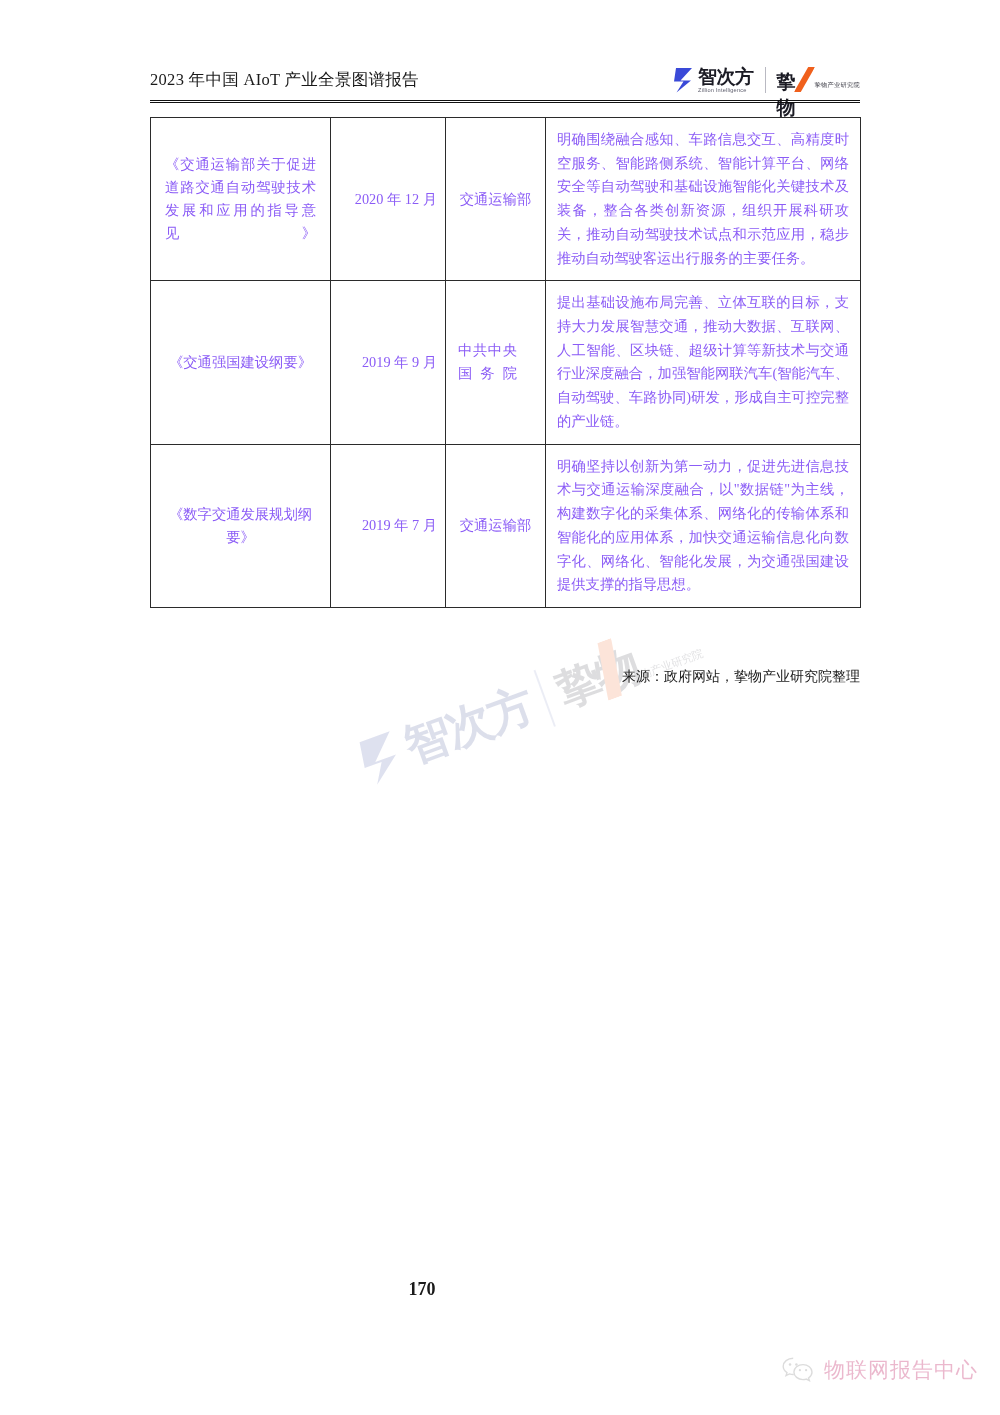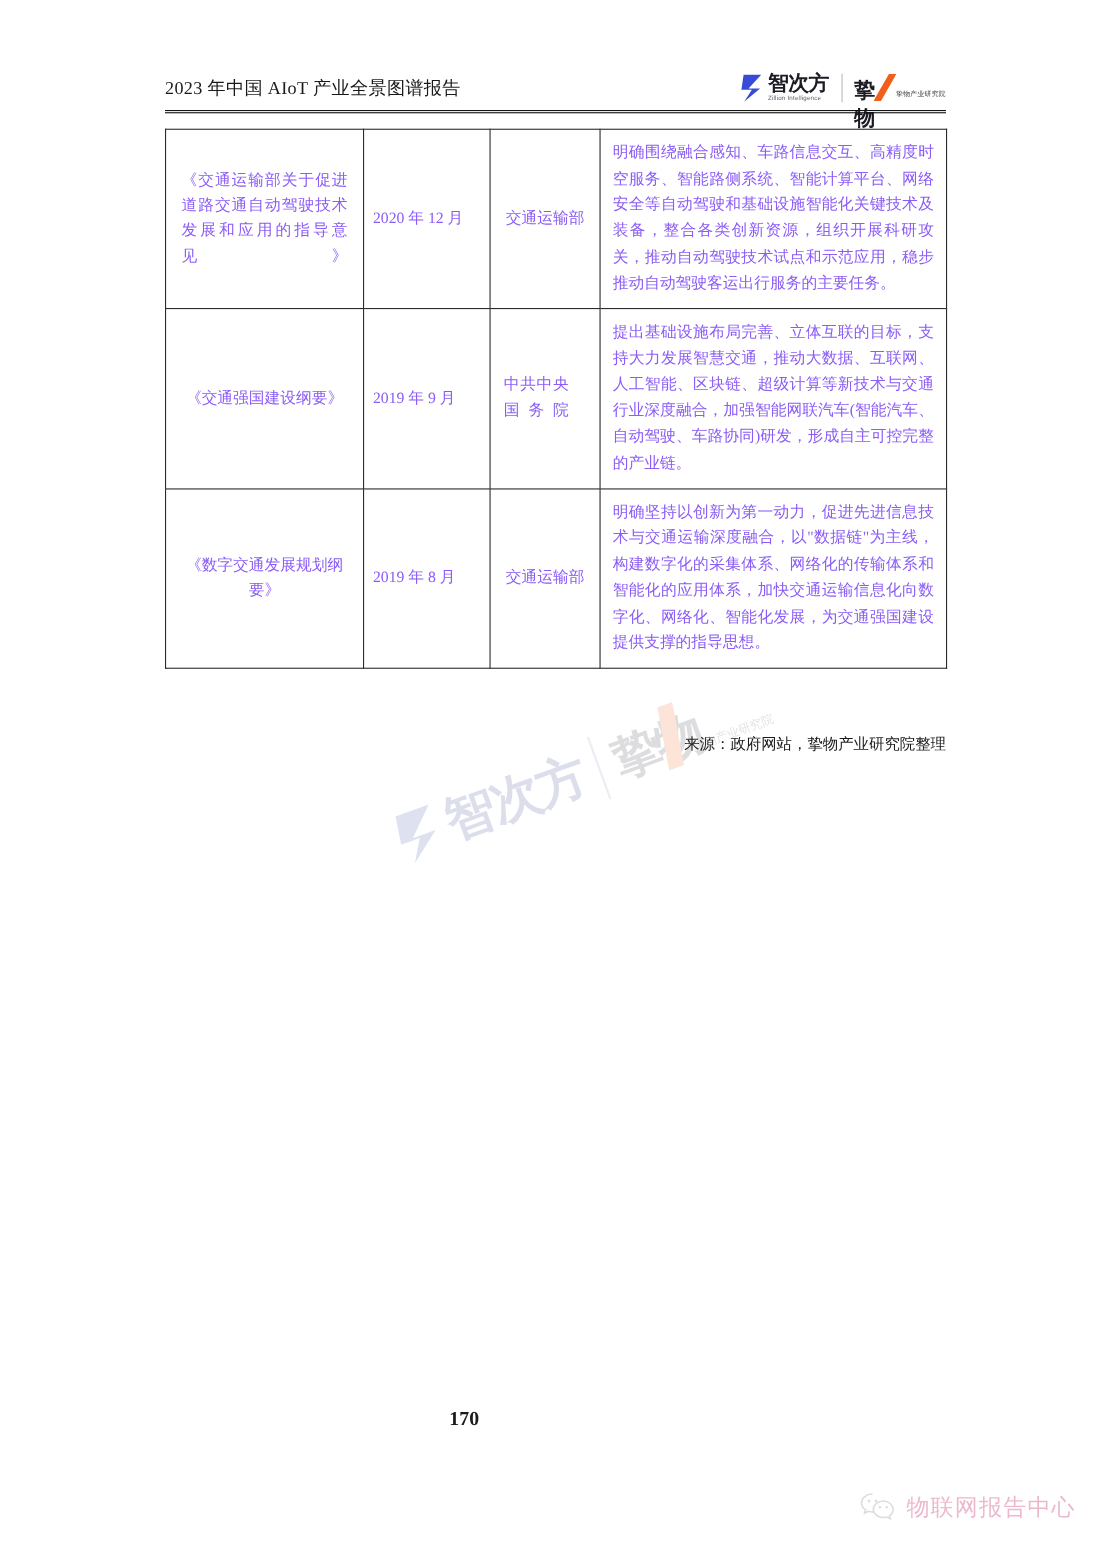--- a/index.html
+++ b/index.html
@@ -197,21 +197,21 @@
     text-align: justify;
     text-align-last: justify;
     padding-left: 14px;
     padding-right: 14px;
   }
   td.cell-name.no-stretch {
     text-align: center;
     text-align-last: center;
   }
   td.cell-date {
-    text-align: left;
+    text-align: right;
     white-space: nowrap;
   }
   td.cell-org {
     text-align: center;
   }
   td.cell-org.just {
     text-align: justify;
     text-align-last: justify;
     padding-left: 12px;
     padding-right: 28px;
@@ -339,21 +339,21 @@
         <td class="cell-desc">明确围绕融合感知、车路信息交互、高精度时空服务、智能路侧系统、智能计算平台、网络安全等自动驾驶和基础设施智能化关键技术及装备，整合各类创新资源，组织开展科研攻关，推动自动驾驶技术试点和示范应用，稳步推动自动驾驶客运出行服务的主要任务。</td>
       </tr>
       <tr>
         <td class="cell-name no-stretch">《交通强国建设纲要》</td>
         <td class="cell-date">2019 年 9 月</td>
         <td class="cell-org just">中共中央国务院</td>
         <td class="cell-desc">提出基础设施布局完善、立体互联的目标，支持大力发展智慧交通，推动大数据、互联网、人工智能、区块链、超级计算等新技术与交通行业深度融合，加强智能网联汽车(智能汽车、自动驾驶、车路协同)研发，形成自主可控完整的产业链。</td>
       </tr>
       <tr>
         <td class="cell-name no-stretch">《数字交通发展规划纲要》</td>
-        <td class="cell-date">2019 年 8 月</td>
+        <td class="cell-date">2019 年 7 月</td>
         <td class="cell-org">交通运输部</td>
         <td class="cell-desc">明确坚持以创新为第一动力，促进先进信息技术与交通运输深度融合，以"数据链"为主线，构建数字化的采集体系、网络化的传输体系和智能化的应用体系，加快交通运输信息化向数字化、网络化、智能化发展，为交通强国建设提供支撑的指导思想。</td>
       </tr>
     </tbody>
   </table>
 
   <div class="source-line">来源：政府网站，挚物产业研究院整理</div>
 
 
   <div class="page-number">170</div>

